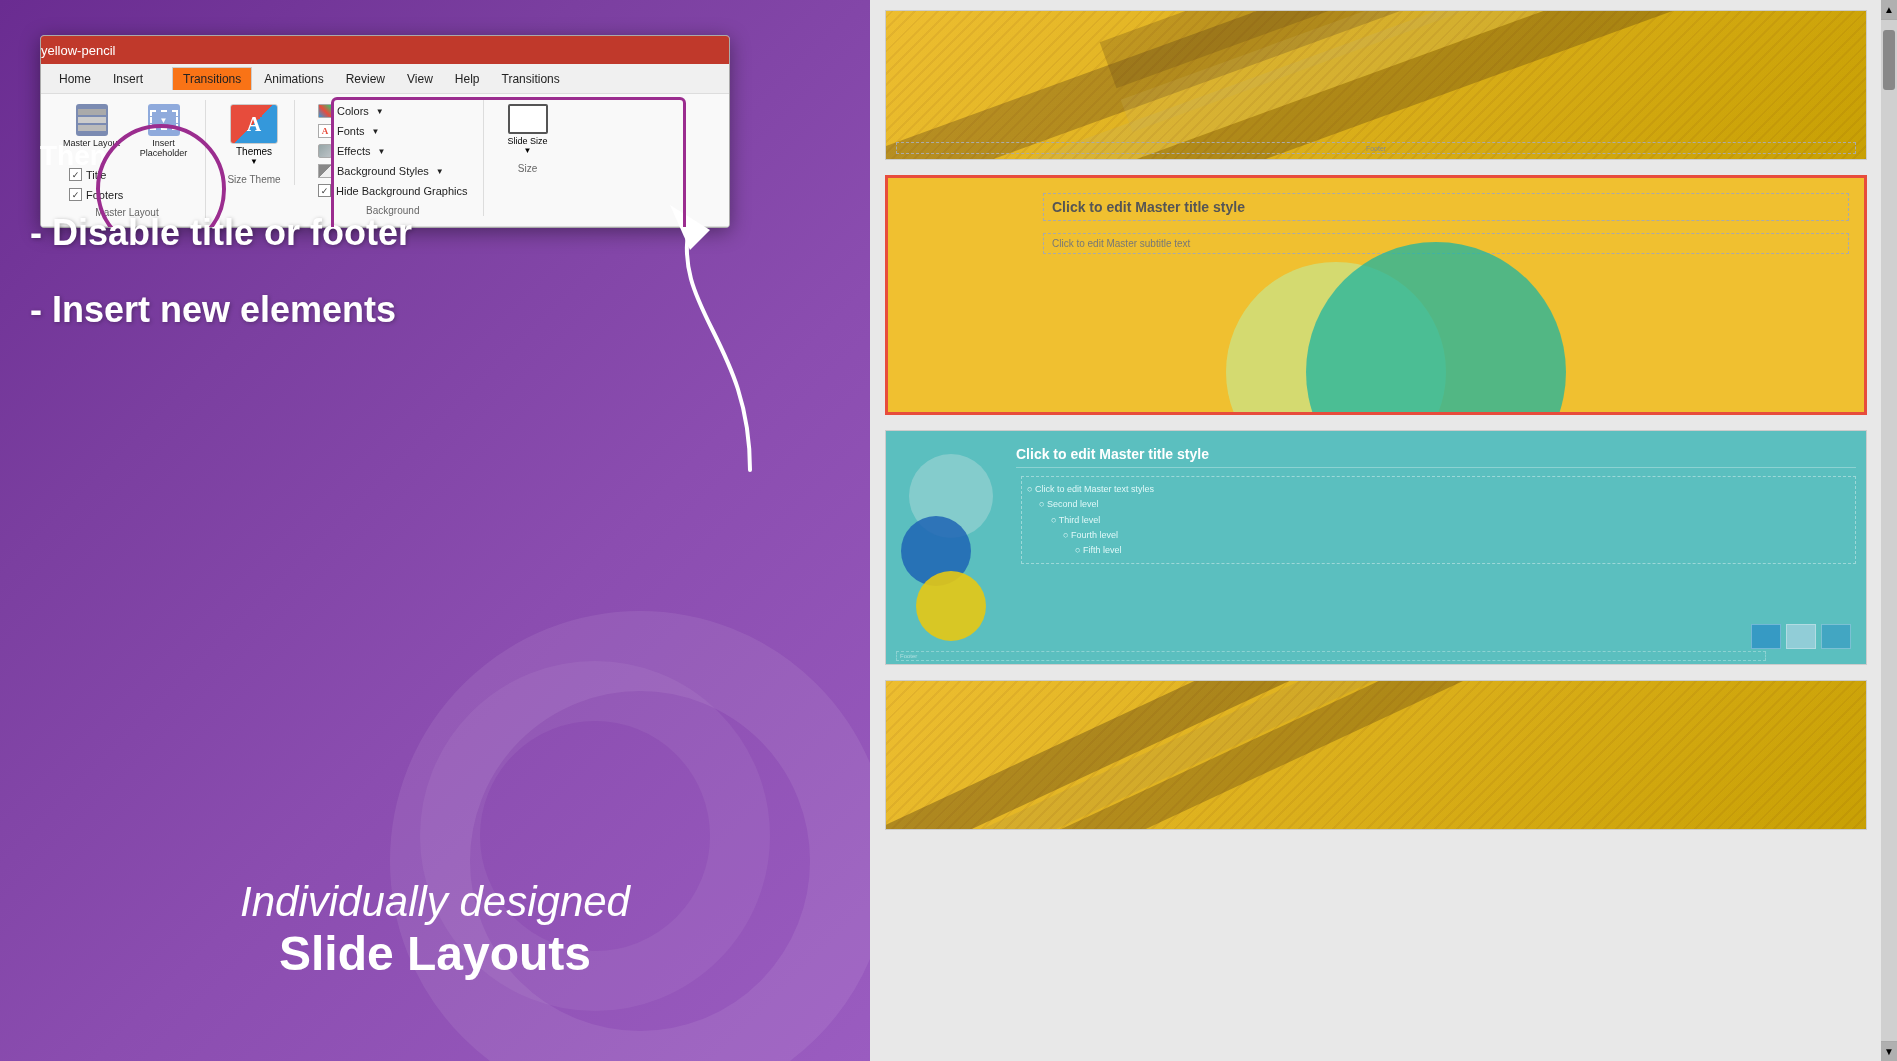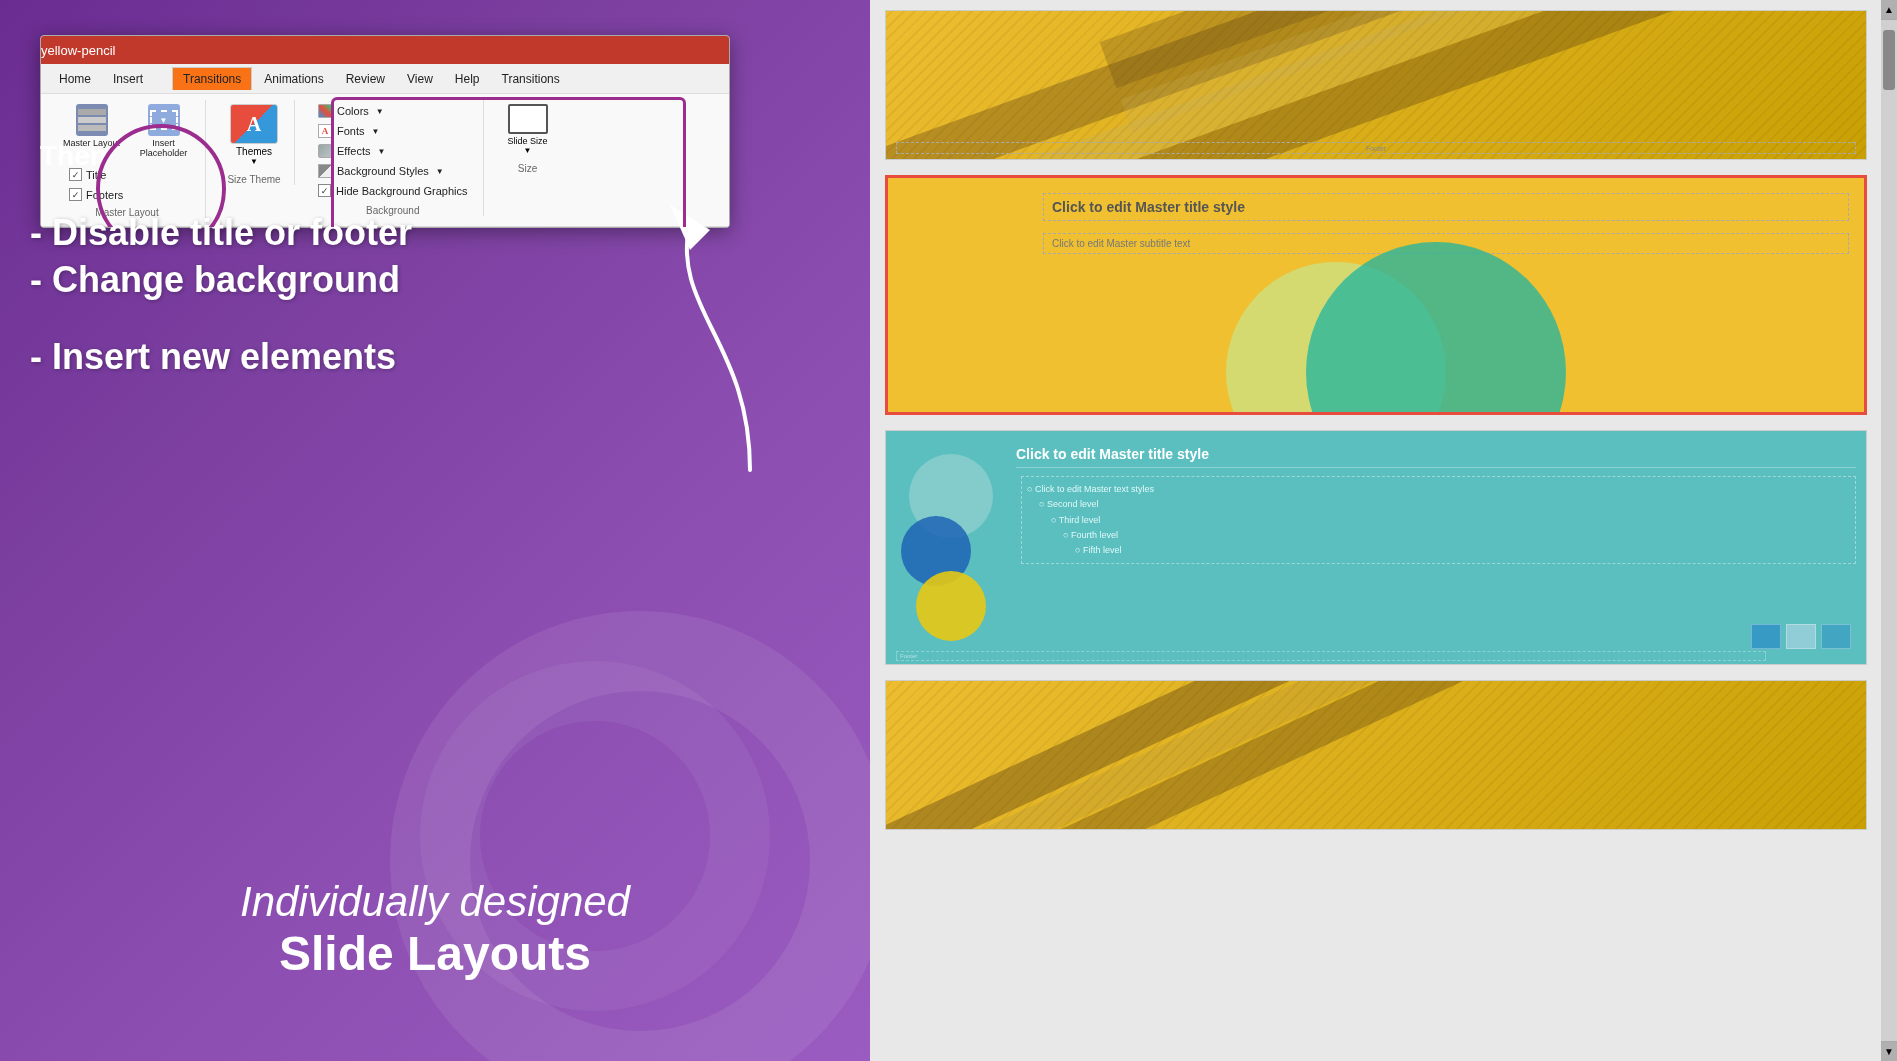--- a/index.html
+++ b/index.html
@@ -590,21 +590,20 @@
         <div class="ribbon-group-label">Size</div>
       </div>
 
     </div>
   </div>
 
   <div class="then-label">Then</div>
 
   <div class="instruction-text">
     <div class="instruction-line">- Disable title or footer</div>
-    <div class="instruction-line">- Change background</div>
     <div class="instruction-line insert-line">- Insert new elements</div>
   </div>
 
   <svg class="arrow-svg" viewBox="0 0 160 300" fill="none" xmlns="http://www.w3.org/2000/svg">
 
     <path d="M120 280 C120 150, 40 120, 60 30" stroke="white" stroke-width="4" fill="none" stroke-linecap="round"></path>
 
     <polygon points="40,15 80,40 60,60" fill="white"></polygon>
   </svg>
 

